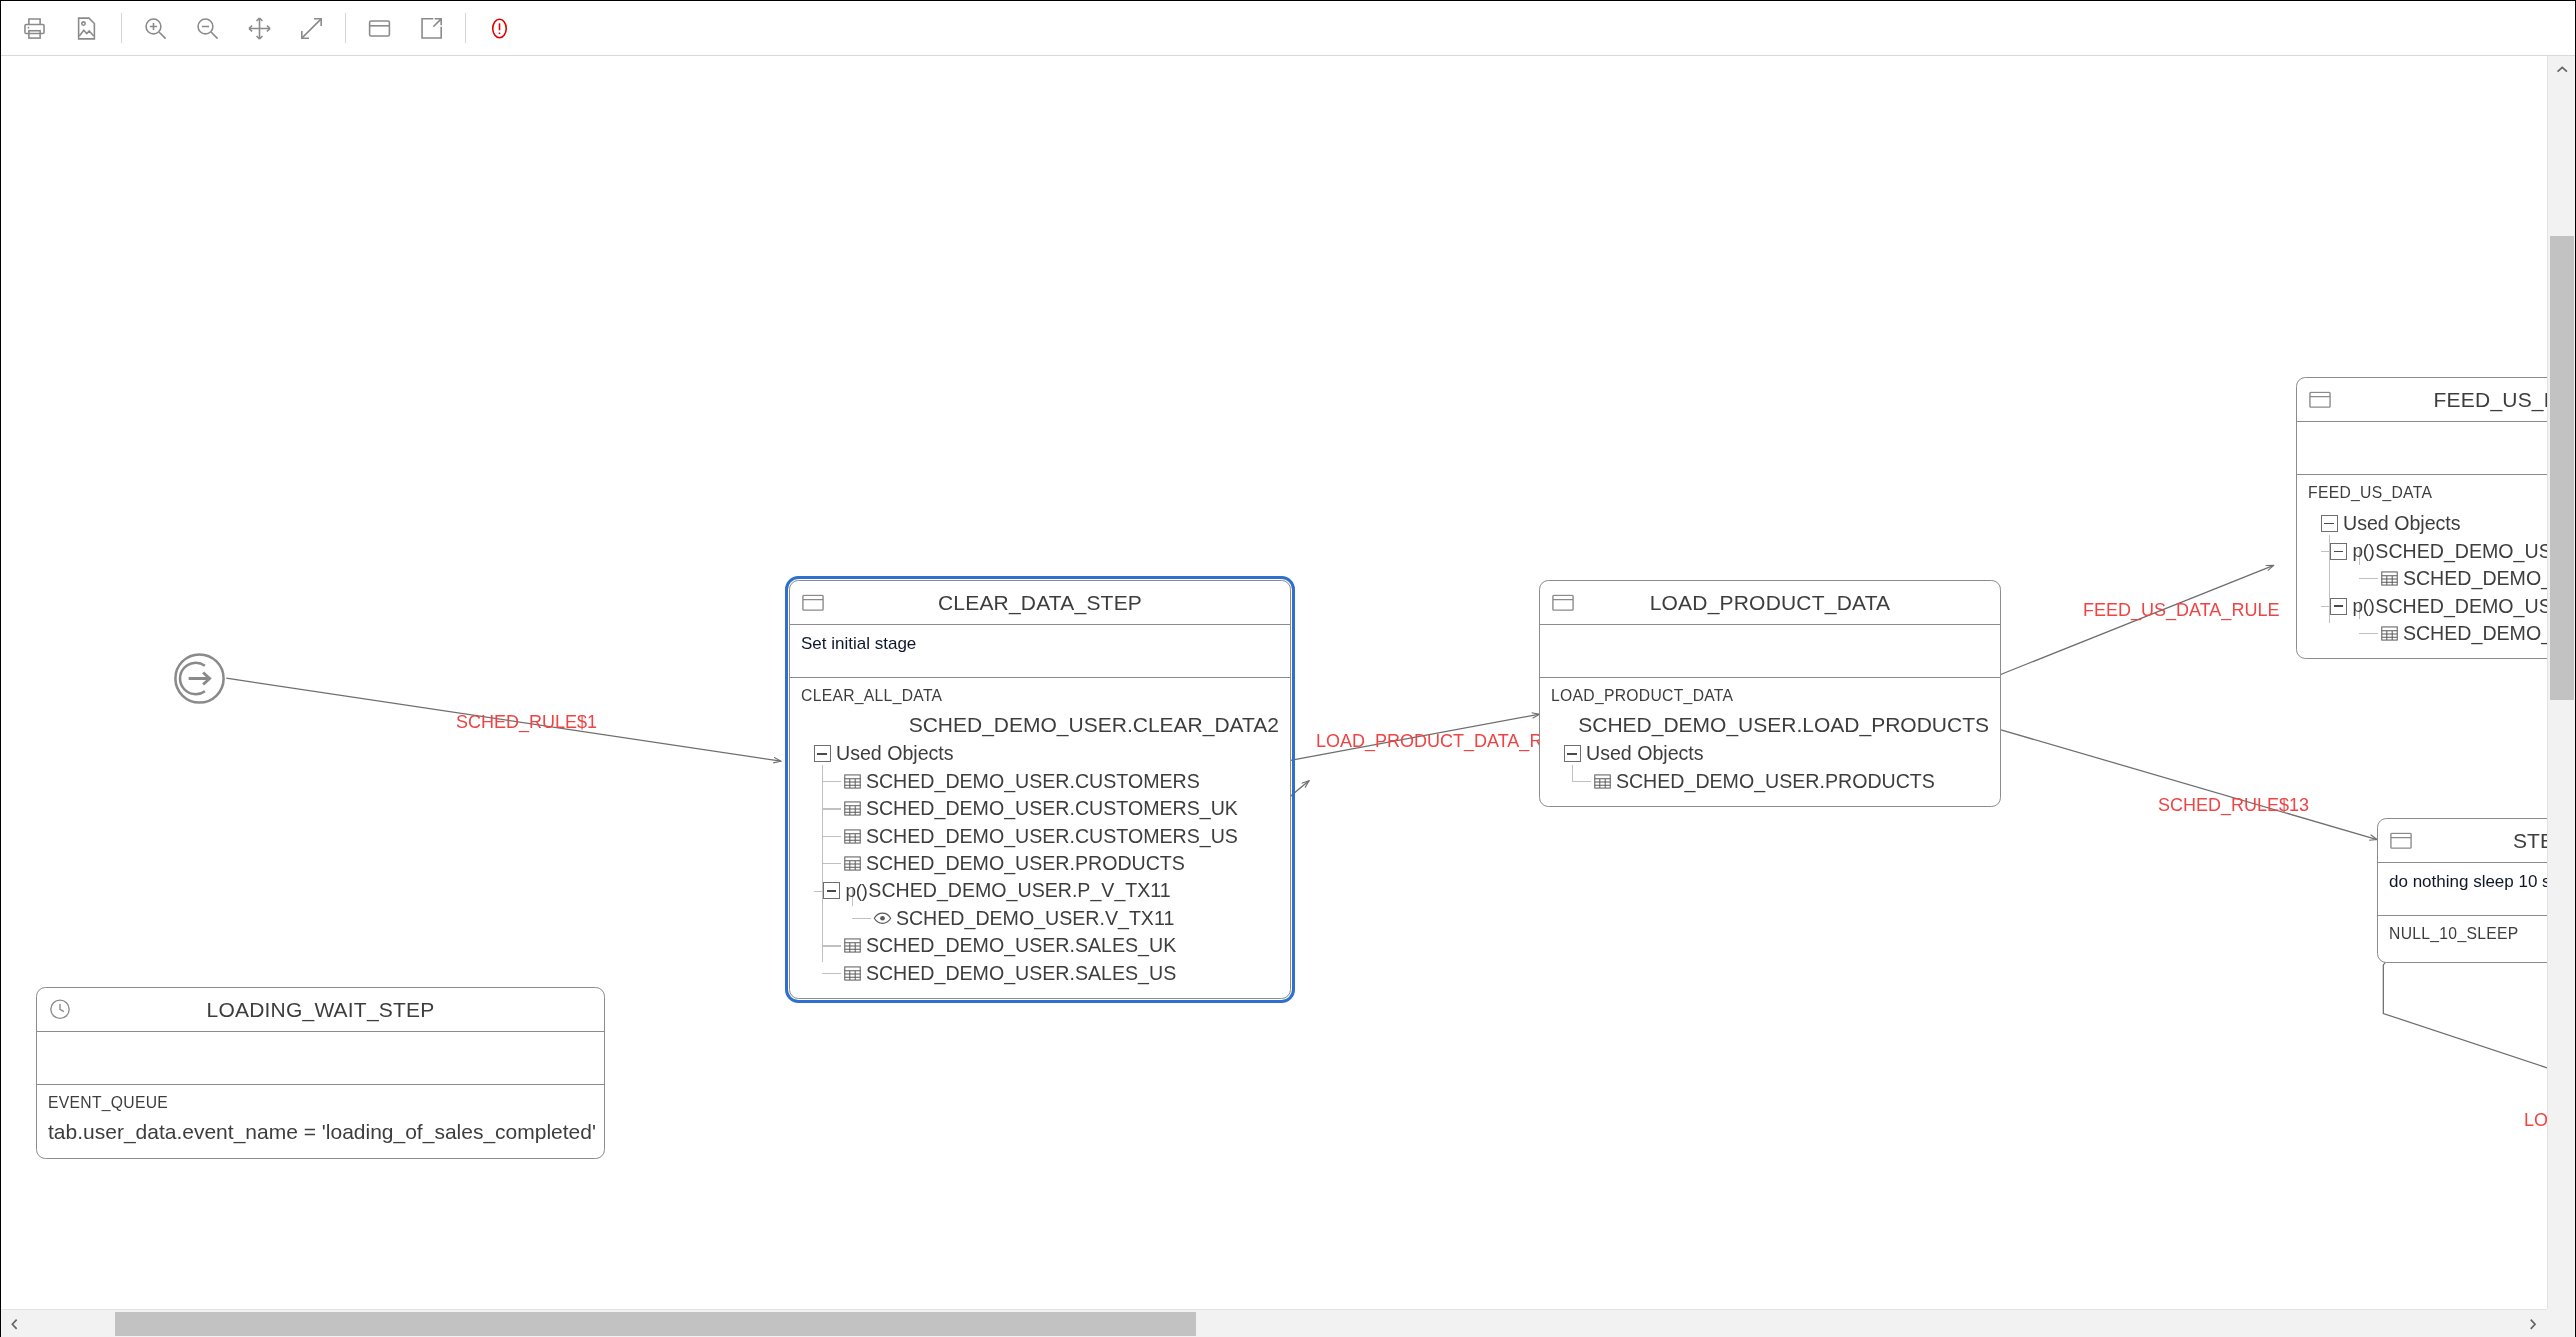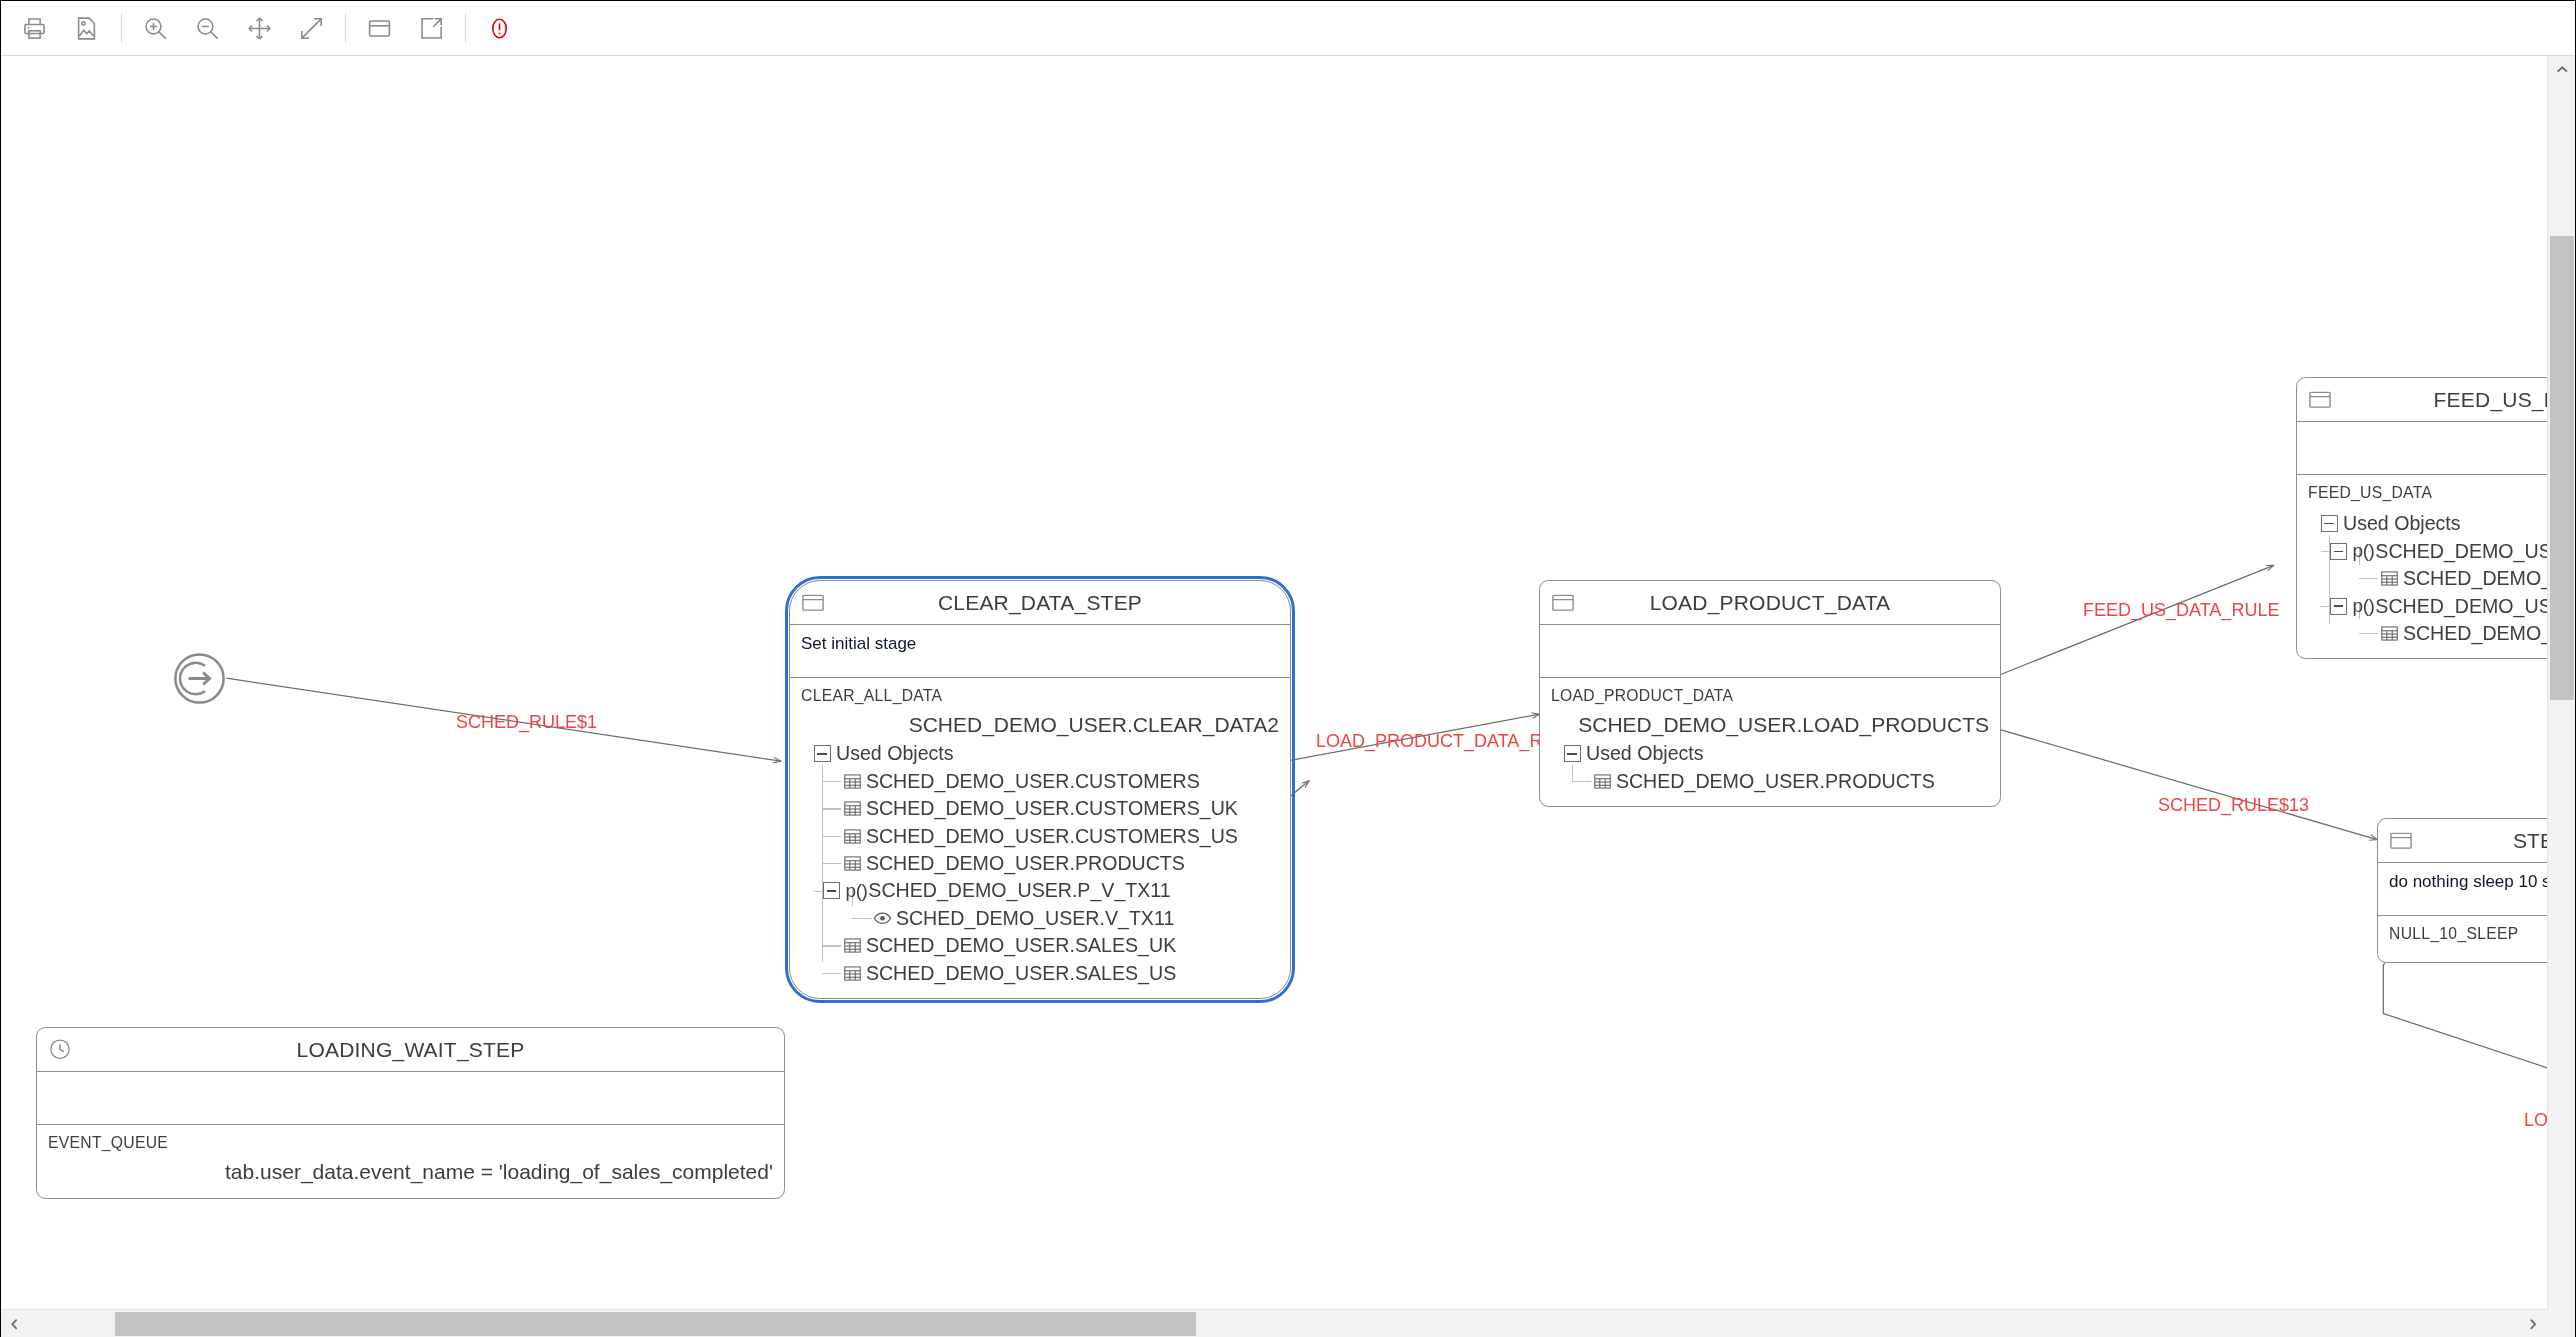--- a/index.html
+++ b/index.html
@@ -336,21 +336,21 @@
       <div class="edge-label" style="left:2523px; top:1054px;">LOOP</div>
 
       <div id="start-node">
         <svg width="53" height="53" viewBox="0 0 44 44" fill="none" stroke="#8a8a8a" stroke-width="2.1">
           <circle cx="22" cy="22" r="20"></circle>
           <path d="M26.5 11.5a13 13 0 1 0 0 21"></path>
           <path d="M13 22h17M25 17l5.4 5-5.4 5" stroke-width="2.4"></path>
         </svg>
       </div>
 
-      <div class="node selected" style="left:788px; top:524px; width:502px;border-radius:31px;">
+      <div class="node selected" style="left:788px; top:524px; width:502px;">
         <div class="node-header">
           <span class="node-header-icon">
             <svg width="22" height="17" viewBox="0 0 24 18" fill="none" stroke="#8a8a8a" stroke-width="1.5">
               <rect x="1" y="1" width="22" height="16" rx="1"></rect>
               <path d="M1 5.6h22"></path>
             </svg>
           </span>
           <span class="node-title">CLEAR_DATA_STEP</span>
         </div>
         <div class="node-desc">Set initial stage</div>
@@ -561,21 +561,21 @@
             </svg>
           </span>
           <span class="node-title">STEP_SLEEP</span>
         </div>
         <div class="node-desc">do nothing sleep 10 sec</div>
         <div class="node-body">
           <div class="node-subtitle">NULL_10_SLEEP</div>
         </div>
       </div>
 
-      <div class="node" style="left:35px; top:931px; width:749px;margin-top:40px;">
+      <div class="node" style="left:35px; top:931px; width:569px;">
         <div class="node-header">
           <span class="node-header-icon">
             <svg width="22" height="22" viewBox="0 0 24 24" fill="none" stroke="#8a8a8a" stroke-width="1.5">
               <circle cx="12" cy="12" r="10"></circle>
               <path d="M12 6.4V12l4.2 2.6"></path>
             </svg>
           </span>
           <span class="node-title">LOADING_WAIT_STEP</span>
         </div>
         <div class="node-desc"></div>

